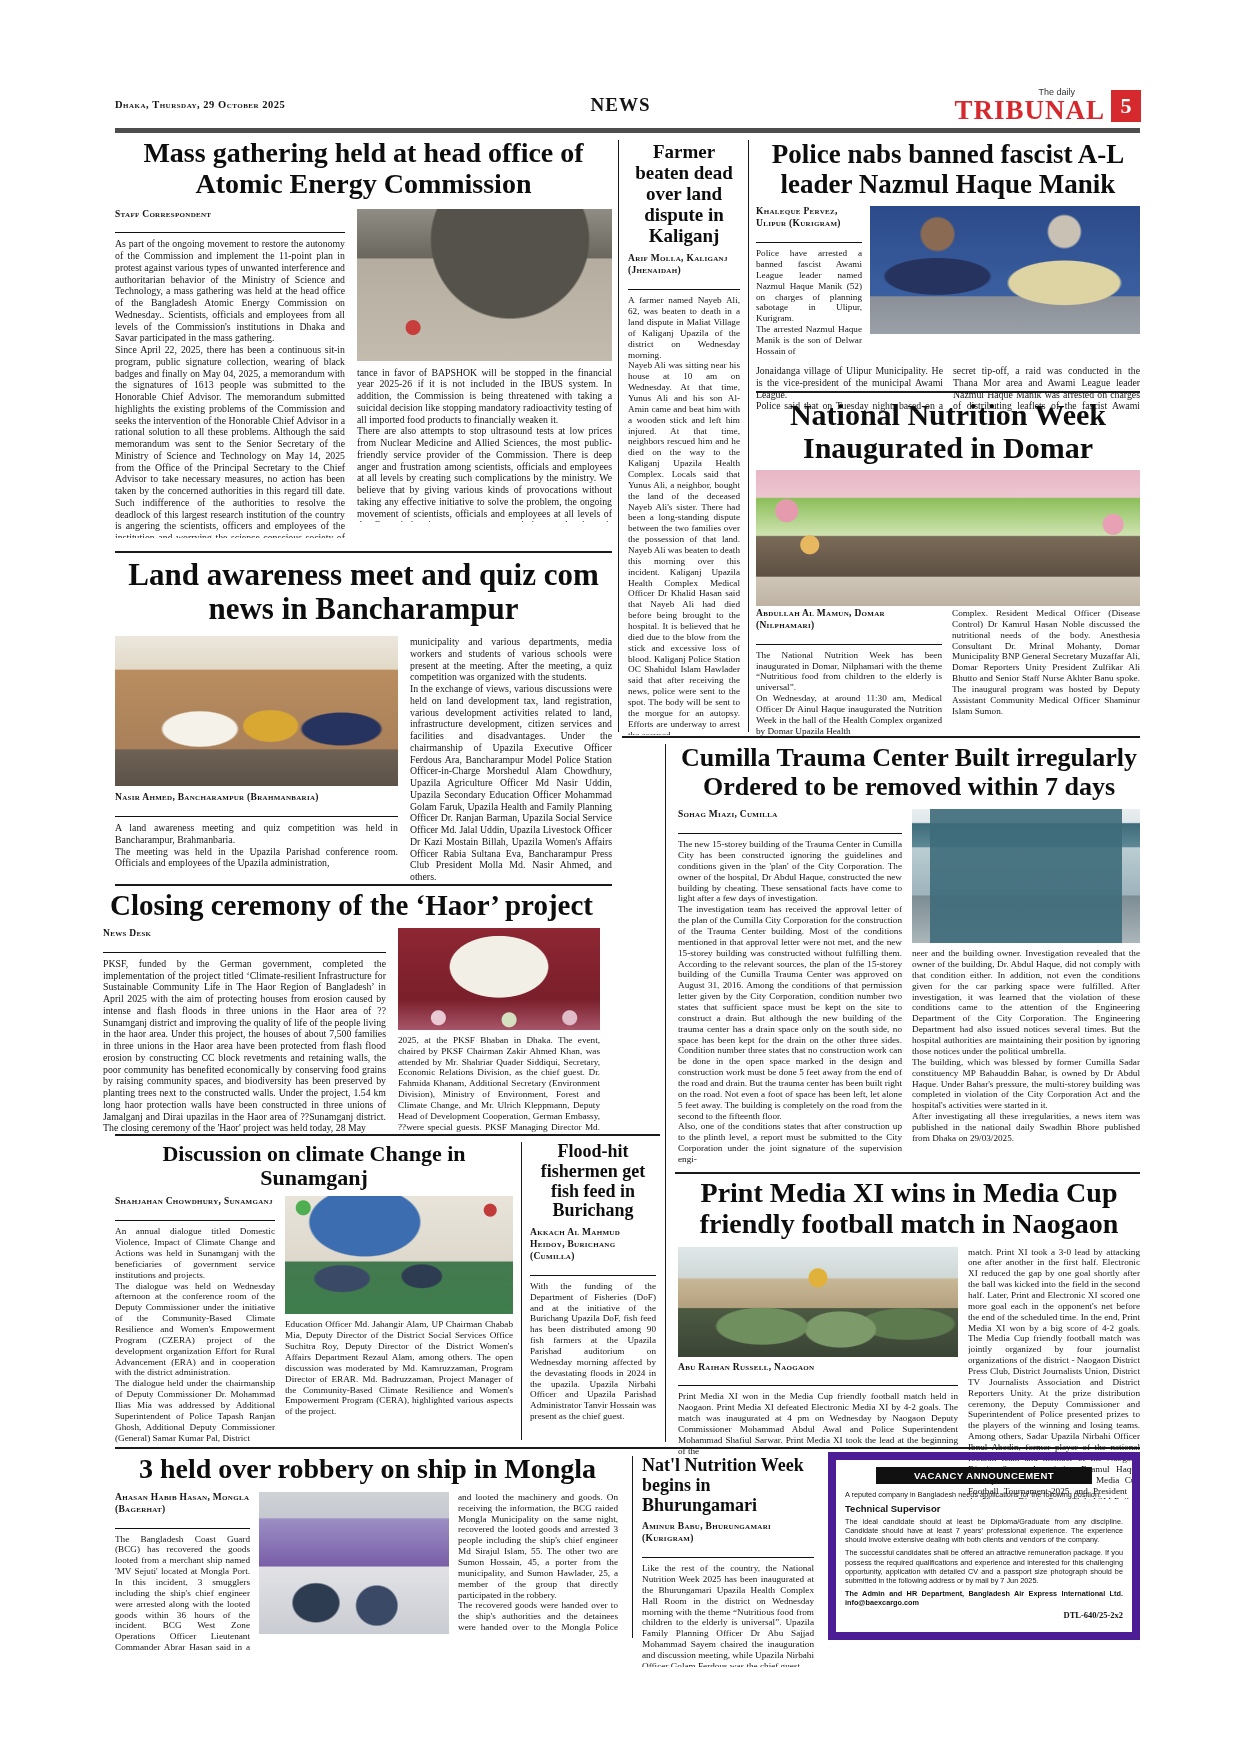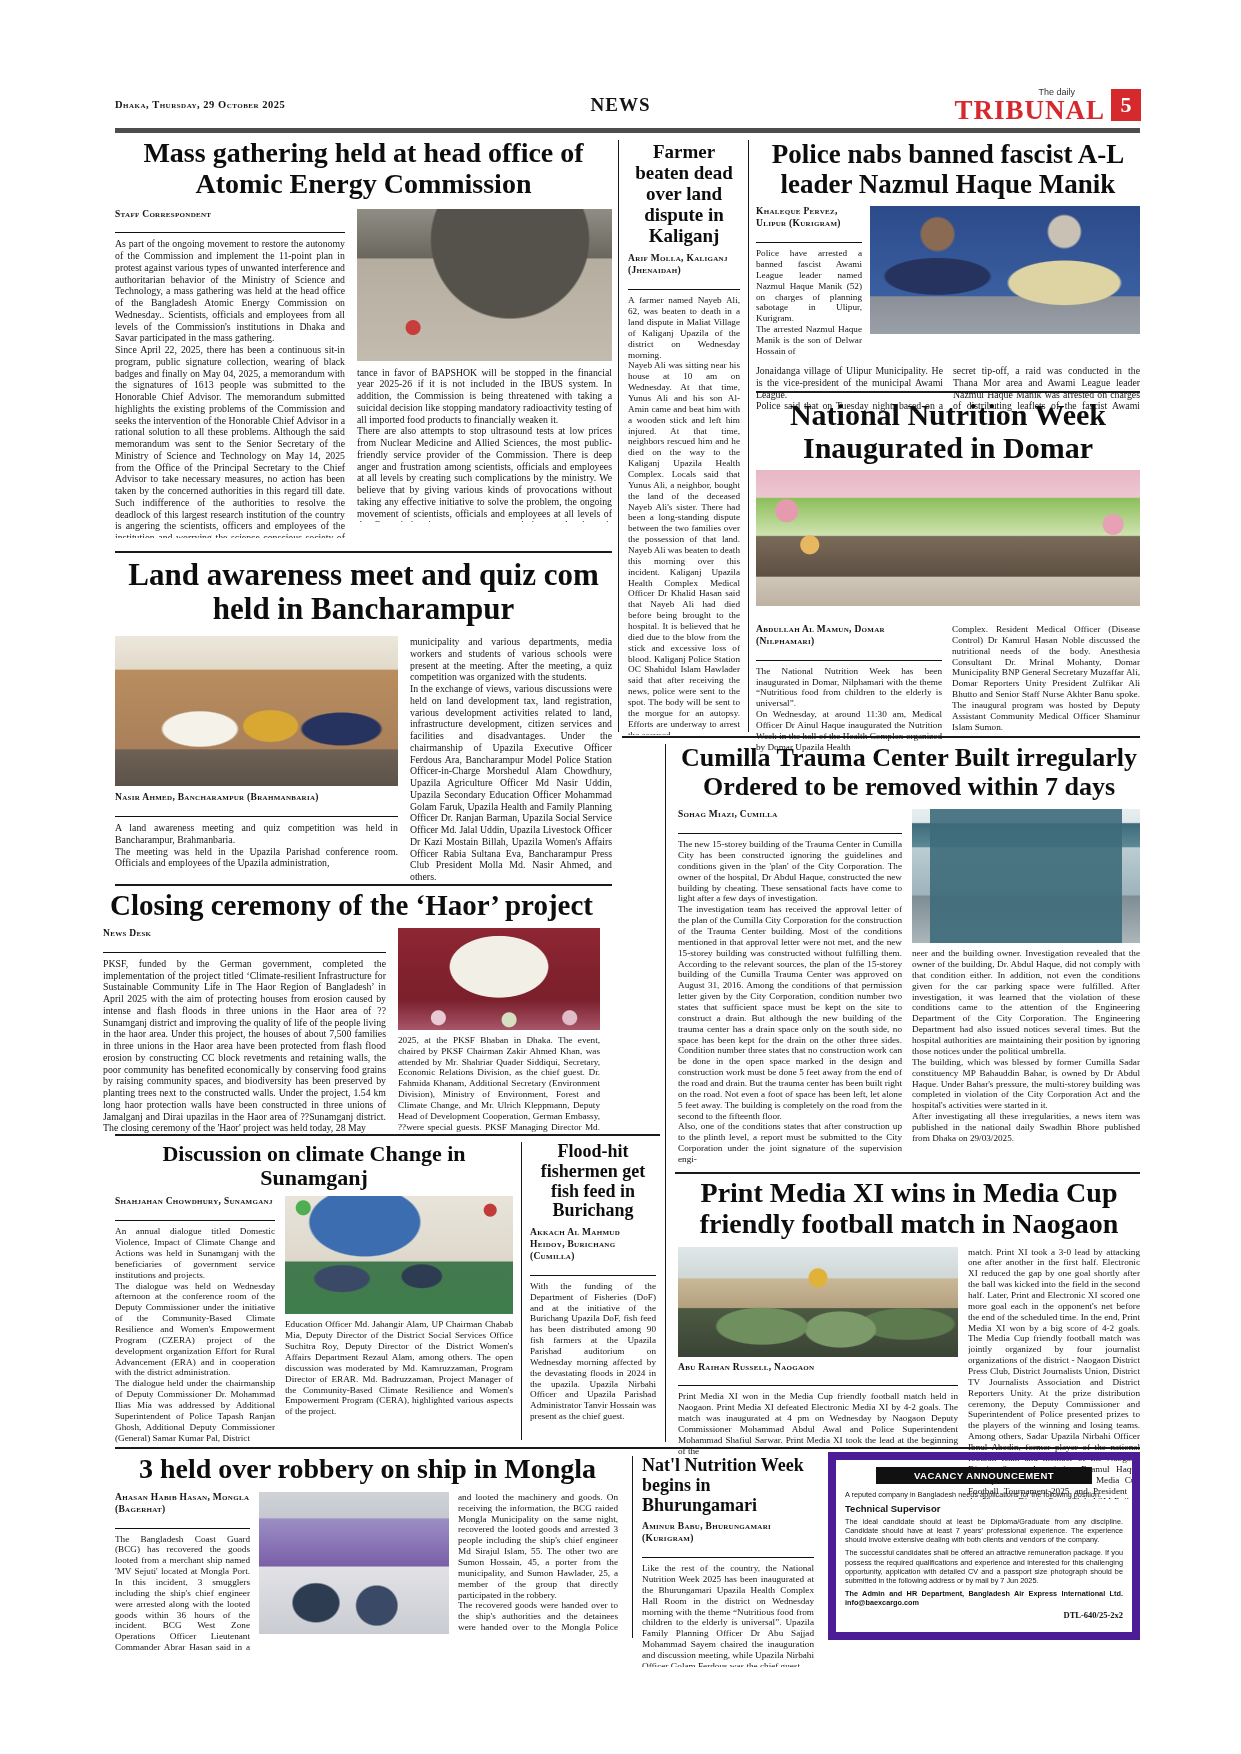--- a/index.html
+++ b/index.html
@@ -12,21 +12,21 @@
             letter-spacing:.3px; border-bottom:1.6px solid #111; padding-bottom:12px; margin-bottom:5px; }
   .bt { font-size:9.8px; line-height:1.2; text-align:justify; white-space:pre-line; overflow:hidden; }
   .bt-sm { font-size:9.2px; line-height:1.18; }
   .row { display:flex; }
   .ph { position:relative; overflow:hidden; }
   .vr { position:absolute; width:1px; background:#1a1a1a; }
   .hrule { position:absolute; height:2px; background:#1a1a1a; }
   .graybar { position:absolute; height:5px; background:#4d4d4d; }
   .header-date { position:absolute; left:115px; top:99px; font-weight:700; font-size:10.5px; font-variant:small-caps; letter-spacing:.5px; }
   .header-news { position:absolute; left:0; right:0; top:94px; text-align:center; font-weight:700; font-size:19px; letter-spacing:1px; }
-  .logo-wrap { position:absolute; right:100px; top:88px; display:flex; align-items:center; gap:6px;margin-left:19px; }
+  .logo-wrap { position:absolute; right:100px; top:88px; display:flex; align-items:flex-end; gap:6px;margin-left:19px; }
   .logo-block { text-align:right; line-height:1; }
   .logo-top { font-family:"Liberation Sans",sans-serif; font-size:9px; color:#333; margin-bottom:1px; margin-right:30px; }
   .logo-main { font-weight:700; font-size:27px; letter-spacing:1px; line-height:.9; }
   .pagebox { width:30px; height:32px; color:#fff; font-weight:700; font-size:22px;
              display:flex; align-items:center; justify-content:center; font-family:"Liberation Serif",serif; }
   .ad-box { border:8px solid #4c1d95; padding:7px 9px 5px 9px; font-family:"Liberation Sans",sans-serif; }
   .ad-bar { background:#111; color:#fff; font-weight:700; font-size:9.5px; letter-spacing:.5px;
             text-align:center; padding:3px 6px; width:78%; margin:0 auto 6px auto; }
   .ad-p { font-size:7.3px; line-height:1.25; text-align:justify; margin-bottom:4px; }
   .ad-title { font-size:9.5px; font-weight:700; margin:3px 0 3px 0; }
@@ -108,32 +108,32 @@
 In this regard, on Wednesday afternoon, Ulipur Police Station Officer-in-Charge (OC) Zillur Rahman said that a case has been filed against the detained fascist Awami League leader under the Anti-Terrorism Act. He has been sent to jail custody through the court.</div>
   </div>
 
   <div class="art" style="left:756px; top:398px; width:384px;">
     <div class="hl" style="font-size:30px;">National Nutrition Week Inaugurated in Domar</div>
     <div class="ph" style="height:136px; margin-top:6px; background:
          radial-gradient(circle at 8% 30%, #e59aae 0 11px, rgba(0,0,0,0) 12px),
          radial-gradient(circle at 14% 55%, #e8b860 0 9px, rgba(0,0,0,0) 10px),
          radial-gradient(circle at 93% 40%, #e8a0b4 0 10px, rgba(0,0,0,0) 11px),
          linear-gradient(180deg,#e8b7c6 0%, #edc6d0 20%, #8cbf5a 21%, #cfe3b0 48%, #7a6a58 49%, #5d5043 78%, #cfc6b8 79%, #bdb2a2 100%);"></div>
-    <div class="row" style="margin-top:18px; gap:10px;">
+    <div class="row" style="margin-top:2px; gap:10px;">
       <div style="width:186px;">
         <div class="byline">Abdullah Al Mamun, Domar (Nilphamari)</div>
         <div class="bt bt-sm" style="height:96px;">The National Nutrition Week has been inaugurated in Domar, Nilphamari with the theme “Nutritious food from children to the elderly is universal”.
 On Wednesday, at around 11:30 am, Medical Officer Dr Ainul Haque inaugurated the Nutrition Week in the hall of the Health Complex organized by Domar Upazila Health</div>
       </div>
       <div class="bt bt-sm" style="width:188px; height:132px;">Complex. Resident Medical Officer (Disease Control) Dr Kamrul Hasan Noble discussed the nutritional needs of the body. Anesthesia Consultant Dr. Mrinal Mohanty, Domar Municipality BNP General Secretary Muzaffar Ali, Domar Reporters Unity President Zulfikar Ali Bhutto and Senior Staff Nurse Akhter Banu spoke. The inaugural program was hosted by Deputy Assistant Community Medical Officer Shaminur Islam Sumon.</div>
     </div>
   </div>
 
   <div class="art" style="left:115px; top:558px; width:497px;">
-    <div class="hl" style="font-size:31px;">Land awareness meet and quiz com held in Bancharampur</div>
+    <div class="hl" style="font-size:31px;">Land awareness meet and quiz com news in Bancharampur</div>
     <div class="row" style="margin-top:10px; gap:12px;">
       <div style="width:283px;">
         <div class="ph" style="height:150px; background:
              radial-gradient(ellipse at 30% 62%, #f5f2ea 0 13%, rgba(0,0,0,0) 14%),
              radial-gradient(ellipse at 55% 60%, #d9a832 0 12%, rgba(0,0,0,0) 13%),
              radial-gradient(ellipse at 80% 62%, #26335e 0 12%, rgba(0,0,0,0) 13%),
              linear-gradient(180deg,#ece8dd 0%, #e2d9c8 22%, #b98d5f 23%, #a9805a 75%, #6e6155 76%, #5c5248 100%);"></div>
         <div class="byline" style="margin-top:6px;">Nasir Ahmed, Bancharampur (Brahmanbaria)</div>
         <div class="bt" style="height:84px;">A land awareness meeting and quiz competition was held in Bancharampur, Brahmanbaria.
 The meeting was held in the Upazila Parishad conference room. Officials and employees of the Upazila administration,</div>

